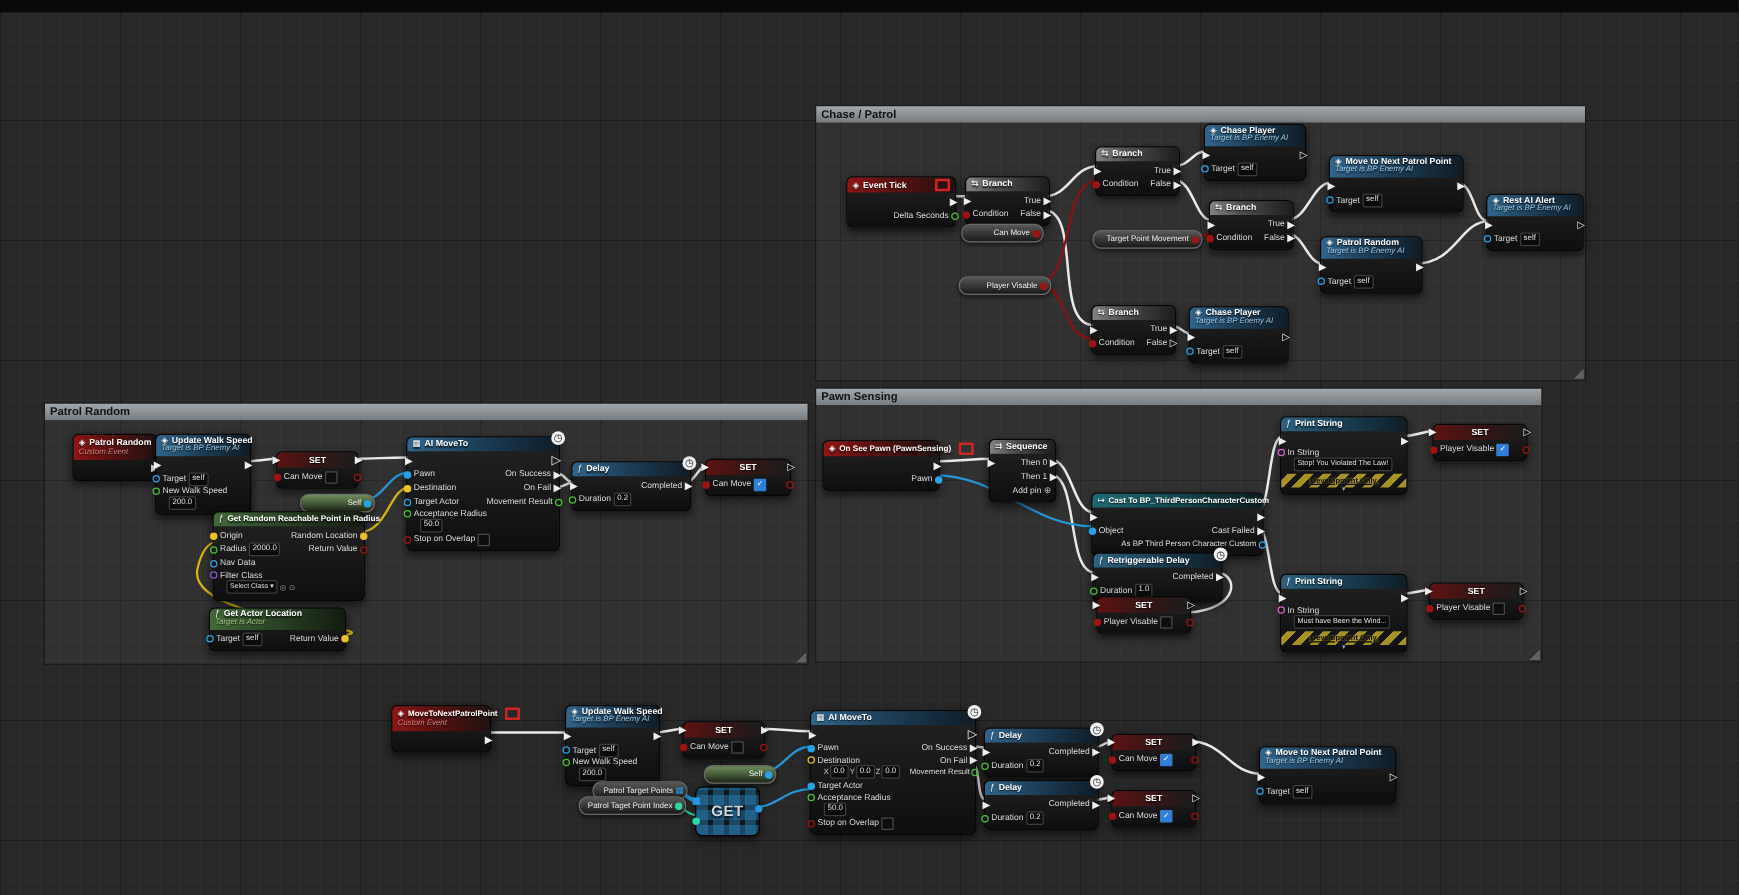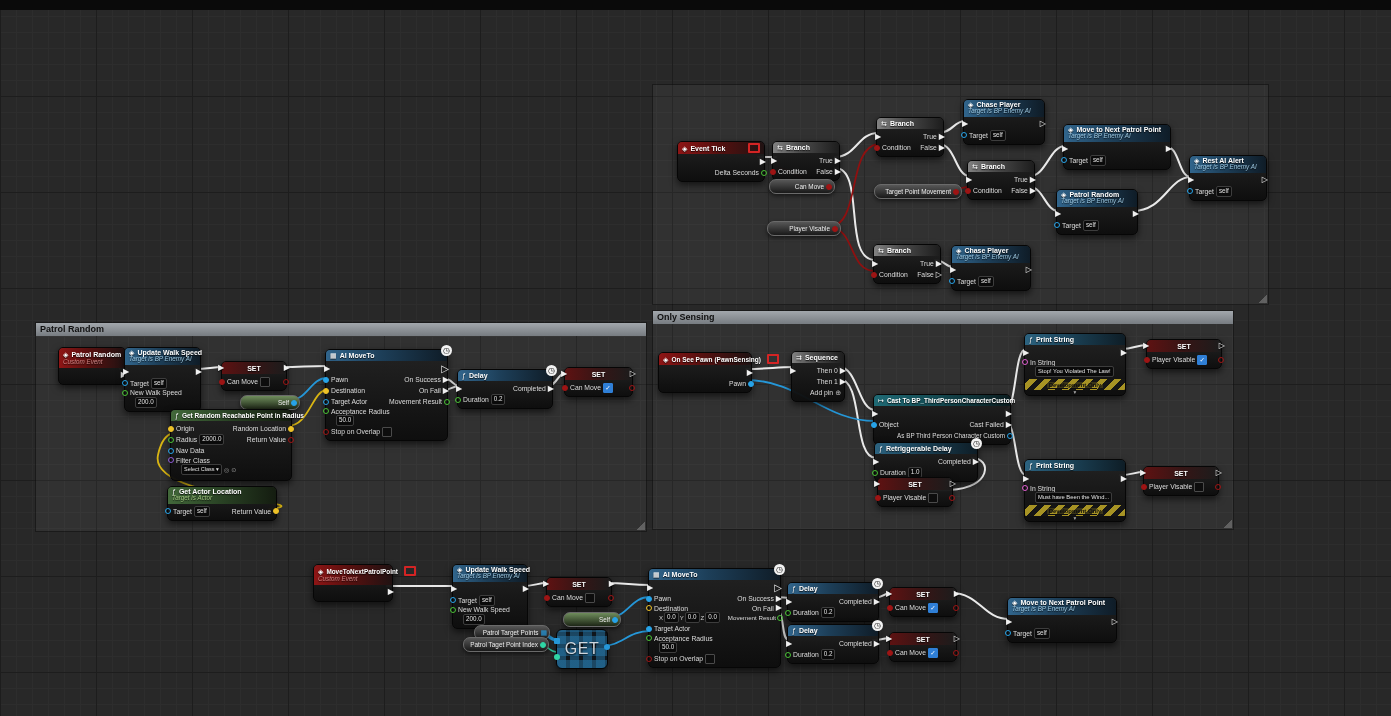--- a/index.html
+++ b/index.html
@@ -75,42 +75,43 @@
  background:linear-gradient(180deg,#575757,#191919);box-shadow:0 2px 4px rgba(0,0,0,.55);
  display:flex;align-items:center;justify-content:flex-end;gap:2px;padding:0 4px;
  font-size:6.4px;color:#ececec;white-space:nowrap}
 .pill.green{background:linear-gradient(180deg,#6f8d5c,#1d2616)}
 .gicon{font-size:7px;color:#2597d8;line-height:1;flex:none}
 .getn{position:absolute;z-index:2;border-radius:6px;border:1px solid #040404;box-shadow:0 3px 7px rgba(0,0,0,.6);
  background-color:#10161c;background-image:
   repeating-linear-gradient(90deg,rgba(38,120,170,.5) 0 9px,transparent 9px 13px),
   repeating-linear-gradient(0deg,rgba(38,120,170,.5) 0 8px,transparent 8px 12px);
  display:flex;align-items:center;justify-content:center}
-.getn span{font-size:16px;font-weight:normal;color:#cfd6dd;letter-spacing:.5px;text-shadow:0 1px 2px #000}
+.getn span{font-size:12px;font-weight:bold;color:#cfd6dd;letter-spacing:.5px;text-shadow:0 1px 2px #000}
 .gp{position:absolute;width:6px;height:6px;border-radius:50%;box-sizing:border-box}
 .vecrow{display:flex;align-items:center;gap:1px;padding:0 3px 0 10px;min-height:10px}
 .vecrow .ax{font-size:6px;color:#cfcfcf}
 .dd{display:flex;align-items:center;gap:2px;padding:0 3px 2px 10px}
 .ddicon{font-size:6px;color:#9a9a9a}
 </style>
 </head>
 <body>
 
 <div id="wrap">
 <div class="topbar"></div>
 
 <div class="cmt" style="left:652px;top:84px;width:615px;height:219px">
+  <div class="ch">Chase / Patrol</div>
   <div class="hnd"></div>
 </div>
 <div class="cmt" style="left:35px;top:322px;width:610px;height:208px">
   <div class="ch">Patrol Random</div>
   <div class="hnd"></div>
 </div>
 <div class="cmt" style="left:652px;top:310px;width:580px;height:218px">
-  <div class="ch">Only Sensing</div>
+  <div class="ch">Pawn Sensing</div>
   <div class="hnd"></div>
 </div>
 
 <svg id="wires" width="1391" height="716">
   <path class="we" d="M758,157 L776,157"></path>
   <path class="we" d="M835,157 C856,157 858,133 878,133"></path>
   <path class="we" d="M835,168 C866,168 842,260 875,260"></path>
   <path class="we" d="M939,133 C952,133 954,121 965,121"></path>
   <path class="we" d="M939,144 C955,144 956,176 969,176"></path>
   <path class="we" d="M1030,176 C1046,176 1050,146 1065,146"></path>

